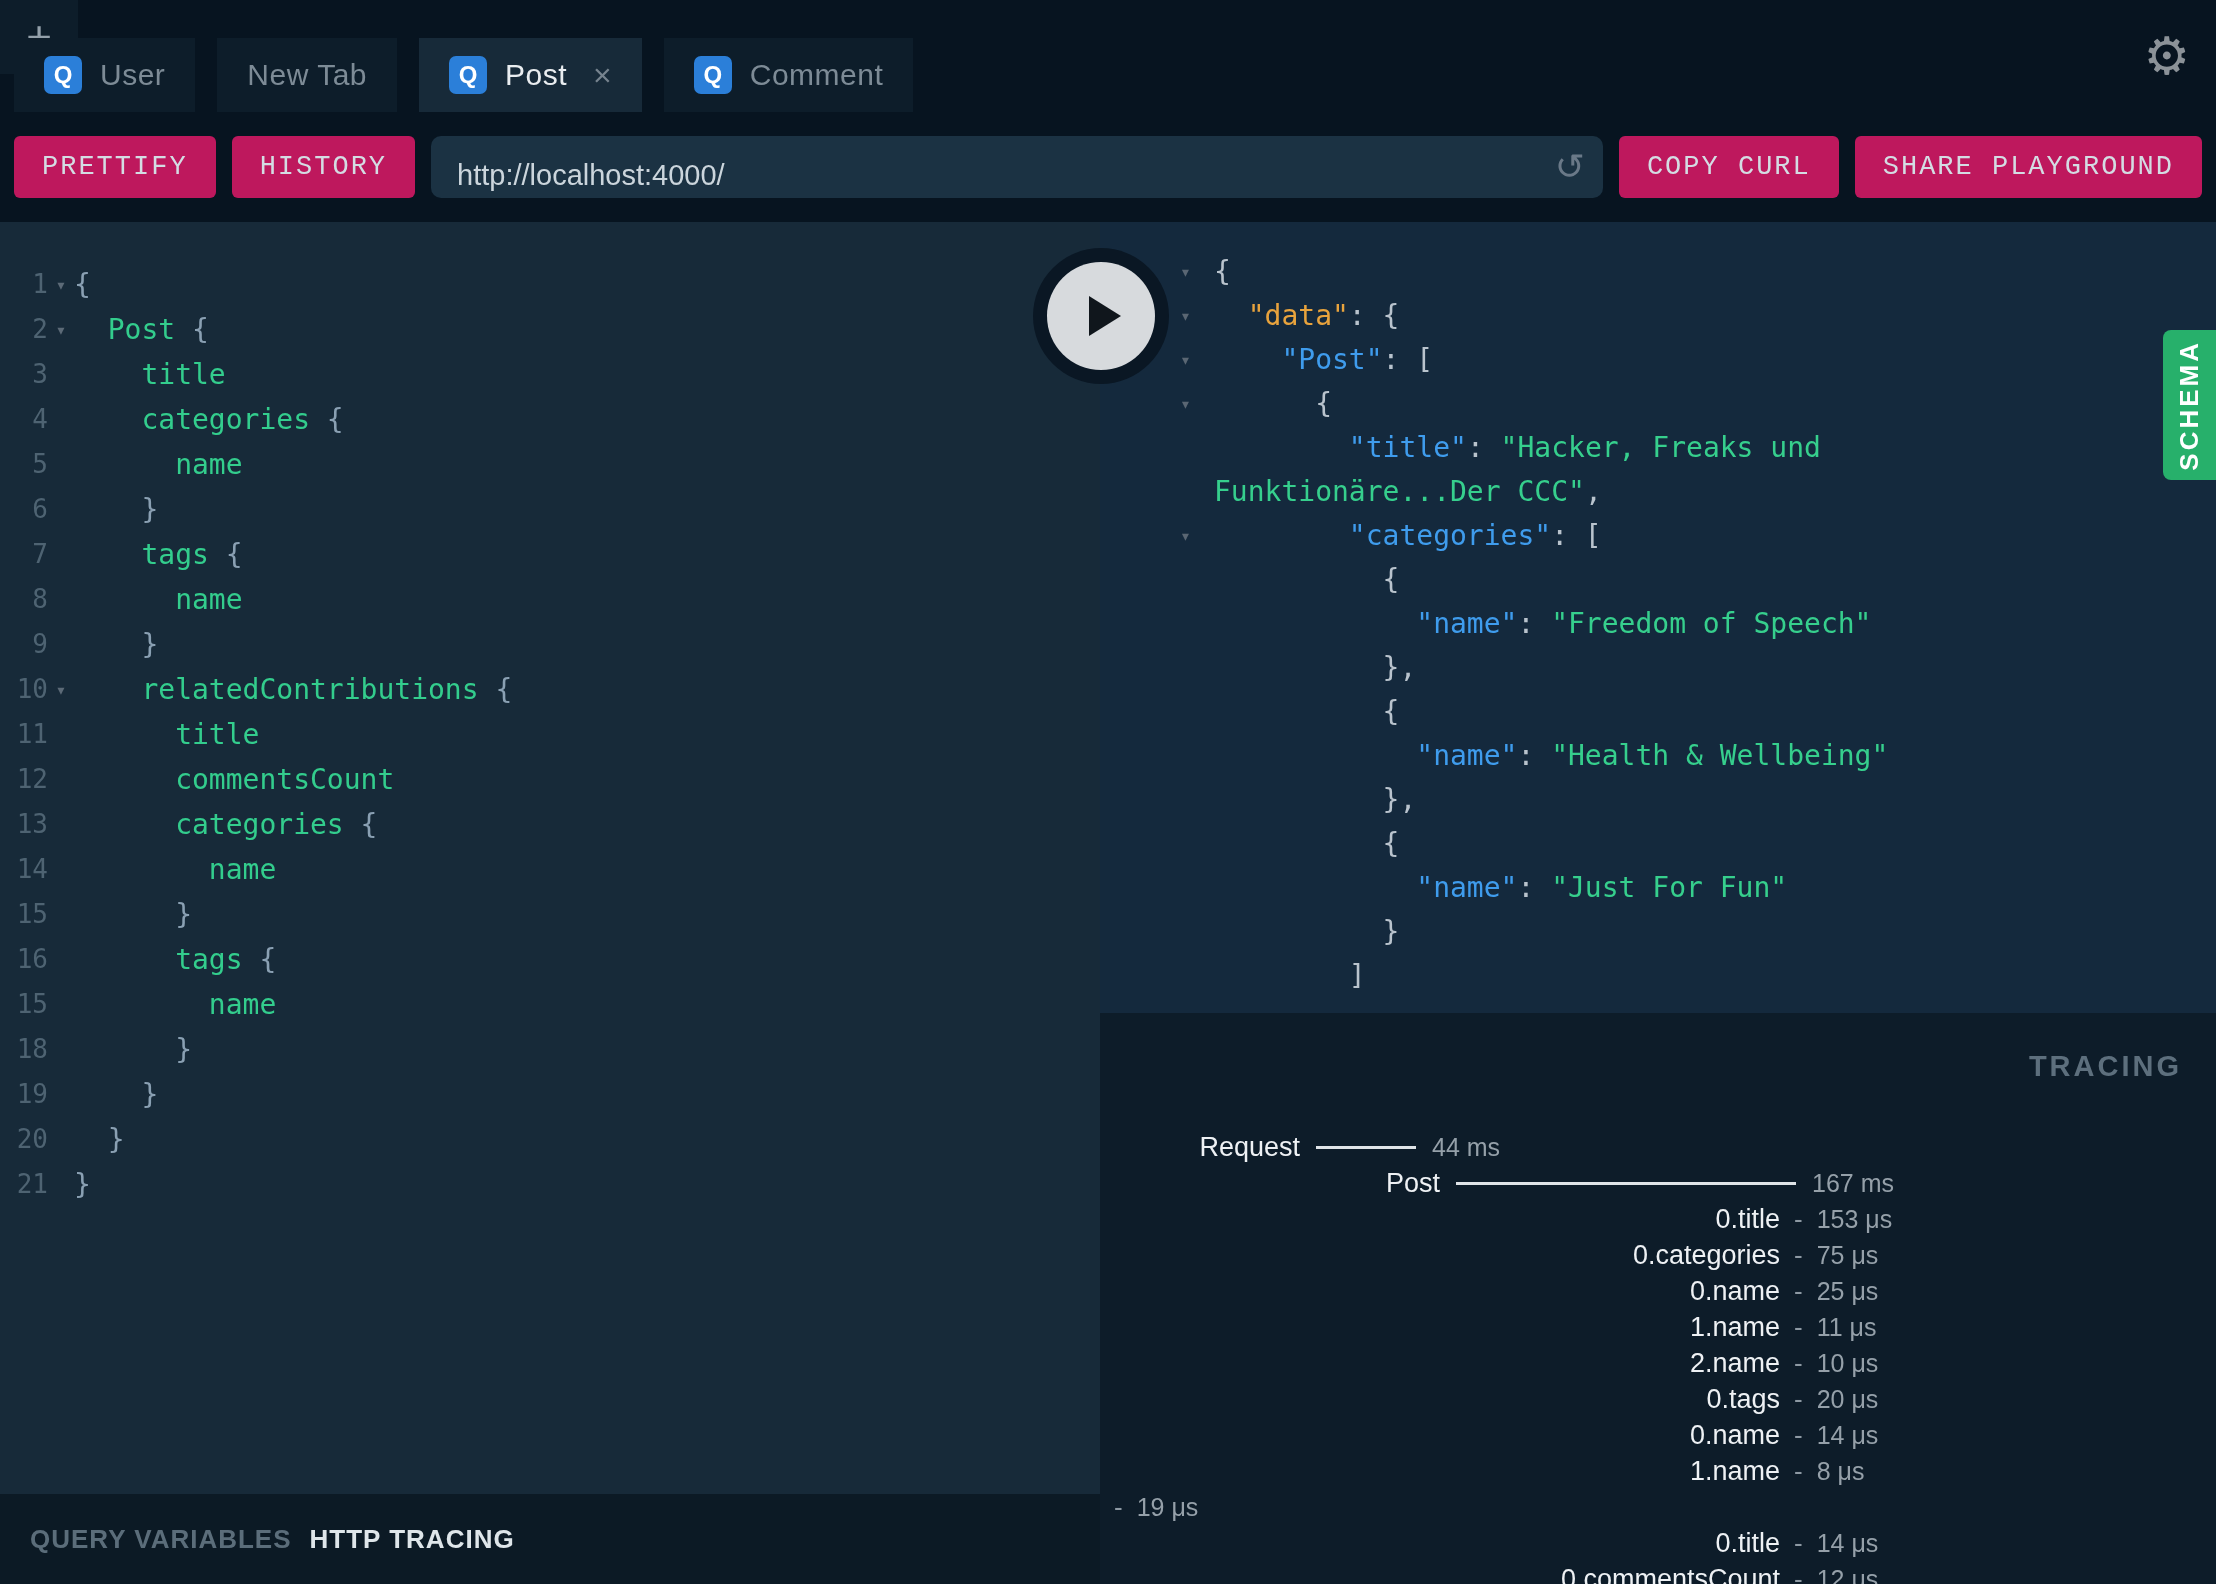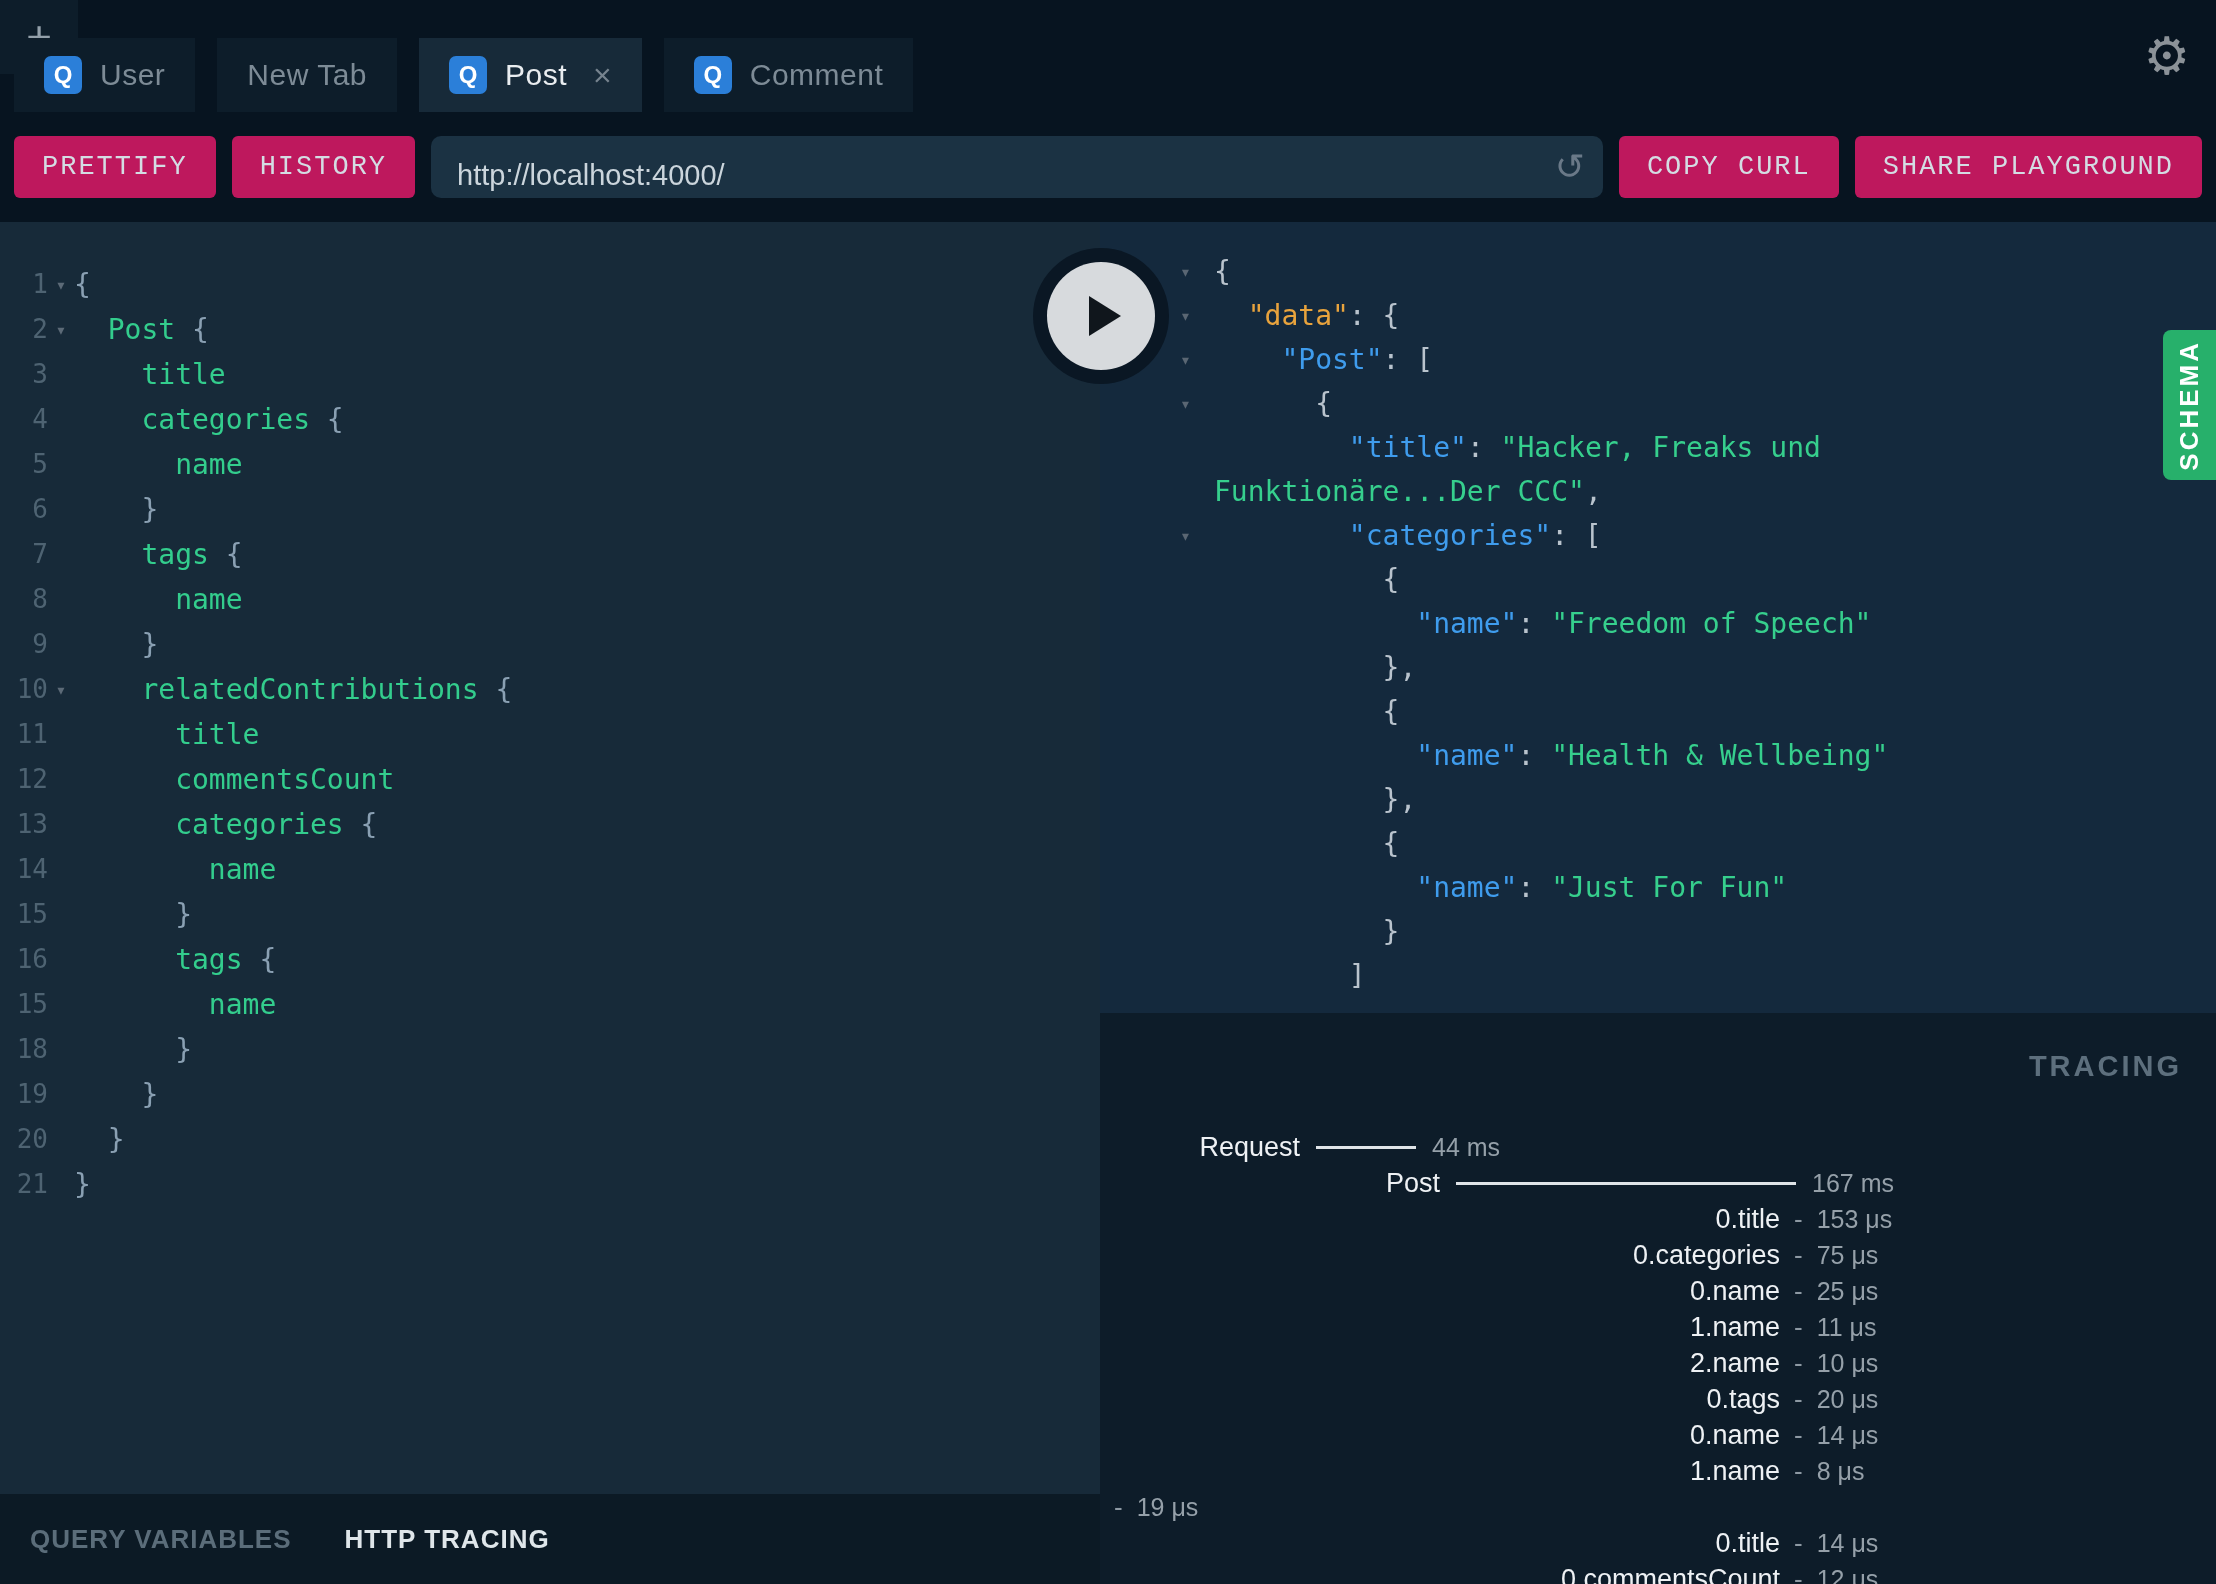--- a/index.html
+++ b/index.html
@@ -44,21 +44,21 @@
   .fold-col{width:26px;text-align:center;color:#5c6a77;font-size:18px;flex:none;}
   pre.code{margin:0;white-space:pre;font:inherit;}
   .tk-f{color:#33cd8d}
   .tk-p{color:#8aa0b3}
   .tk-k{color:#3f9ced}
   .tk-d{color:#e8a33d}
   .tk-s{color:#36cf8d}
   .tk-w{color:#b9c3cd}
 
   .footer{height:90px;background:#0c1a25;display:flex;align-items:center;
-          padding:0 30px;gap:53px;}
+          padding:0 30px;gap:18px;}
   .qv{color:#5b6d7a;font-size:26px;font-weight:bold;letter-spacing:1px;cursor:pointer;}
   .hh{color:#dfe6ea;font-size:26px;font-weight:bold;letter-spacing:1px;cursor:pointer;}
 
   .right{flex:1;display:flex;flex-direction:column;min-width:0;}
   .result{height:763px;background:#14293d;padding-top:28px;overflow:hidden;position:relative;}
   .r-line{display:flex;height:44px;line-height:44px;padding-left:80px;
           font-family:"DejaVu Sans Mono",monospace;font-size:28px;}
   .r-fold{width:34px;color:#5a6673;font-size:18px;flex:none;}
 
   .tracing{flex:1;background:#0d1c29;position:relative;overflow:hidden;}

